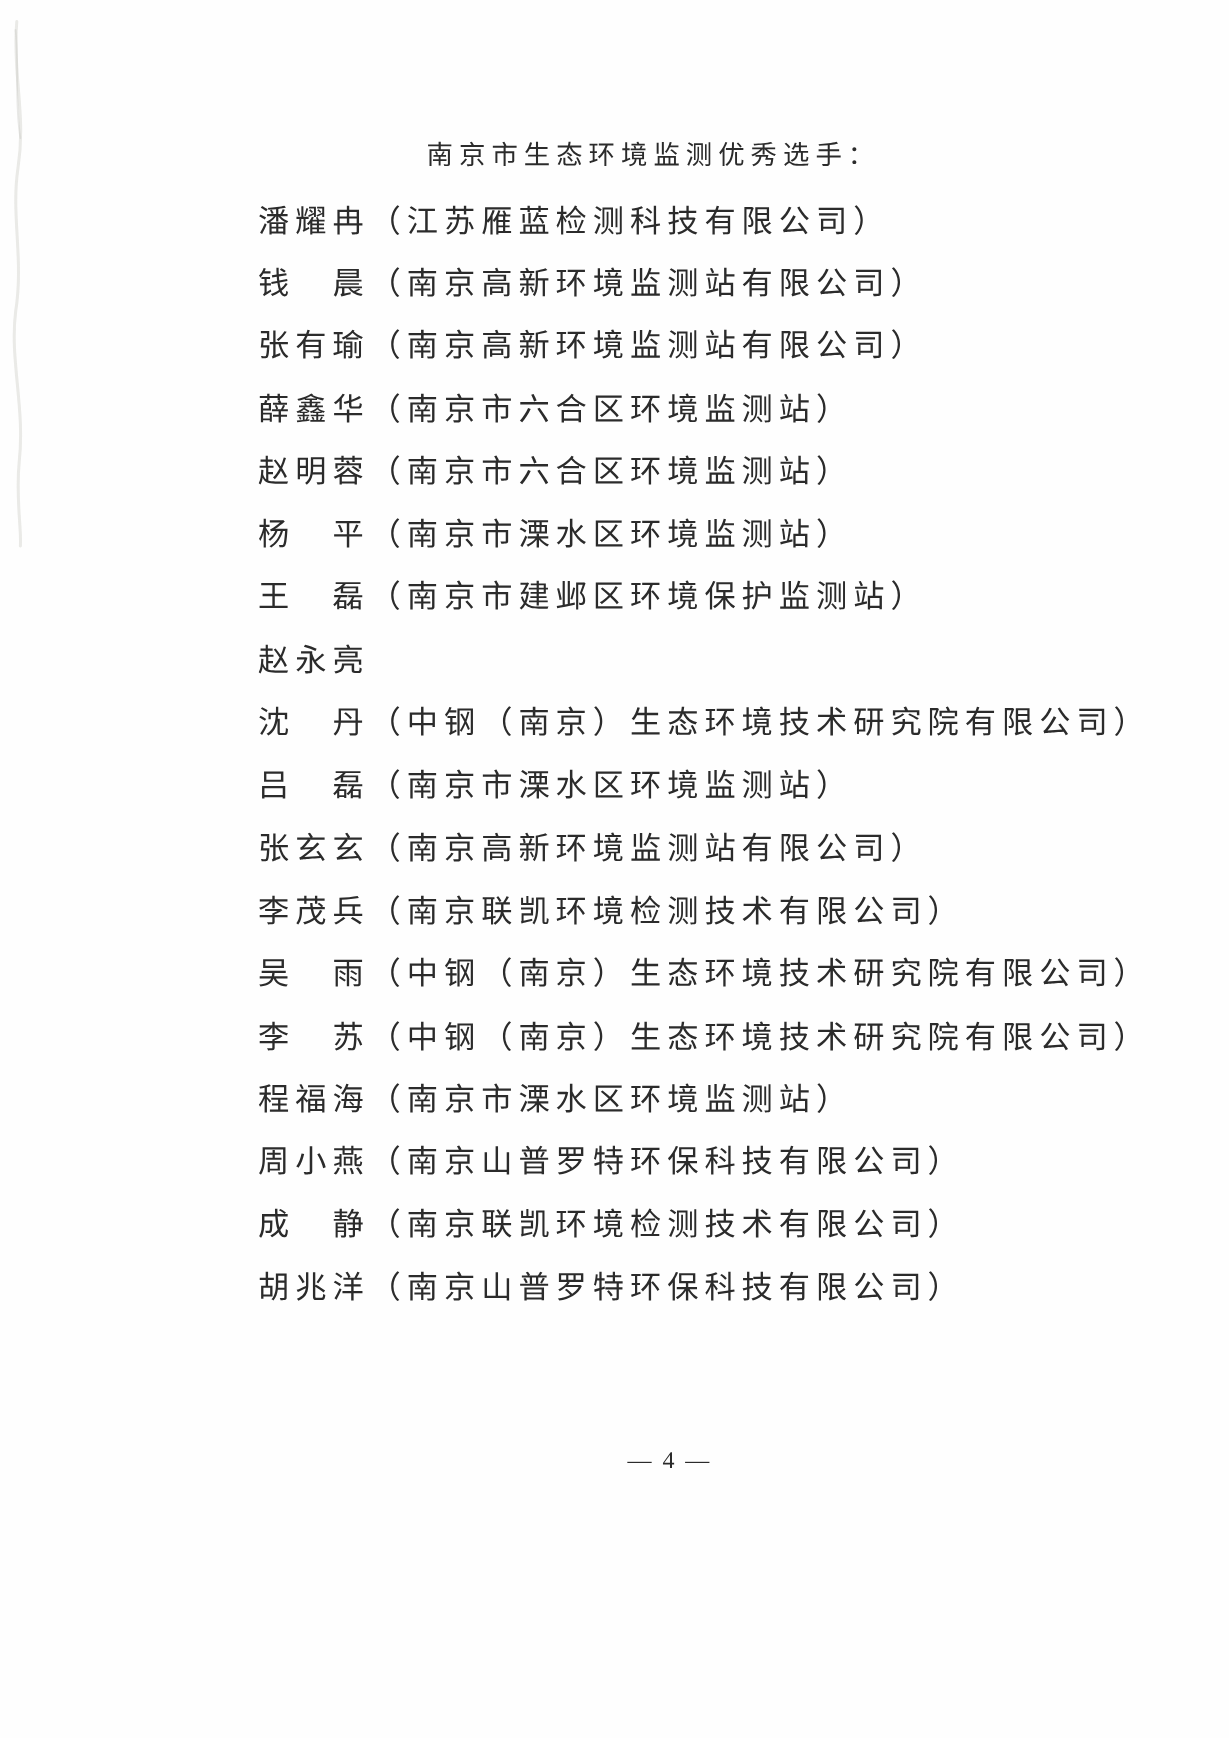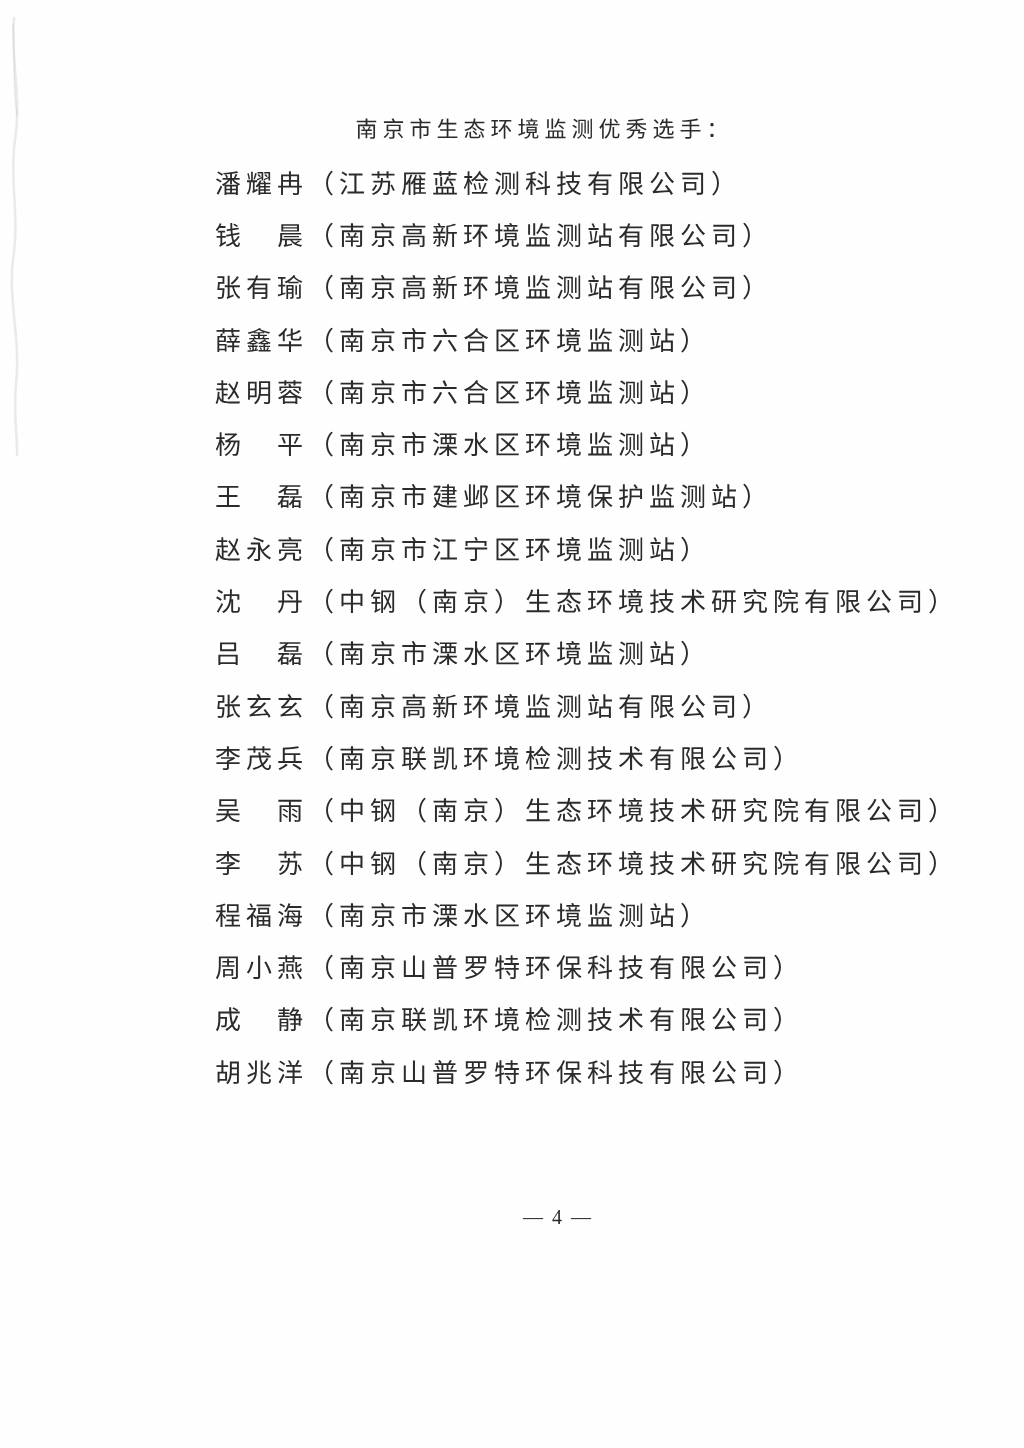--- a/index.html
+++ b/index.html
@@ -106,21 +106,20 @@
         <span class="winner-org">（南京市溧水区环境监测站）</span>
       </li>
 
     <li>
         <span class="winner-name">王　磊</span>
         <span class="winner-org">（南京市建邺区环境保护监测站）</span>
       </li>
 
     <li>
         <span class="winner-name">赵永亮</span>
-        <span class="winner-org">（南京市江宁区环境监测站）</span>
       </li>
 
     <li>
         <span class="winner-name">沈　丹</span>
         <span class="winner-org">（中钢（南京）生态环境技术研究院有限公司）</span>
       </li>
 
     <li>
         <span class="winner-name">吕　磊</span>
         <span class="winner-org">（南京市溧水区环境监测站）</span>

